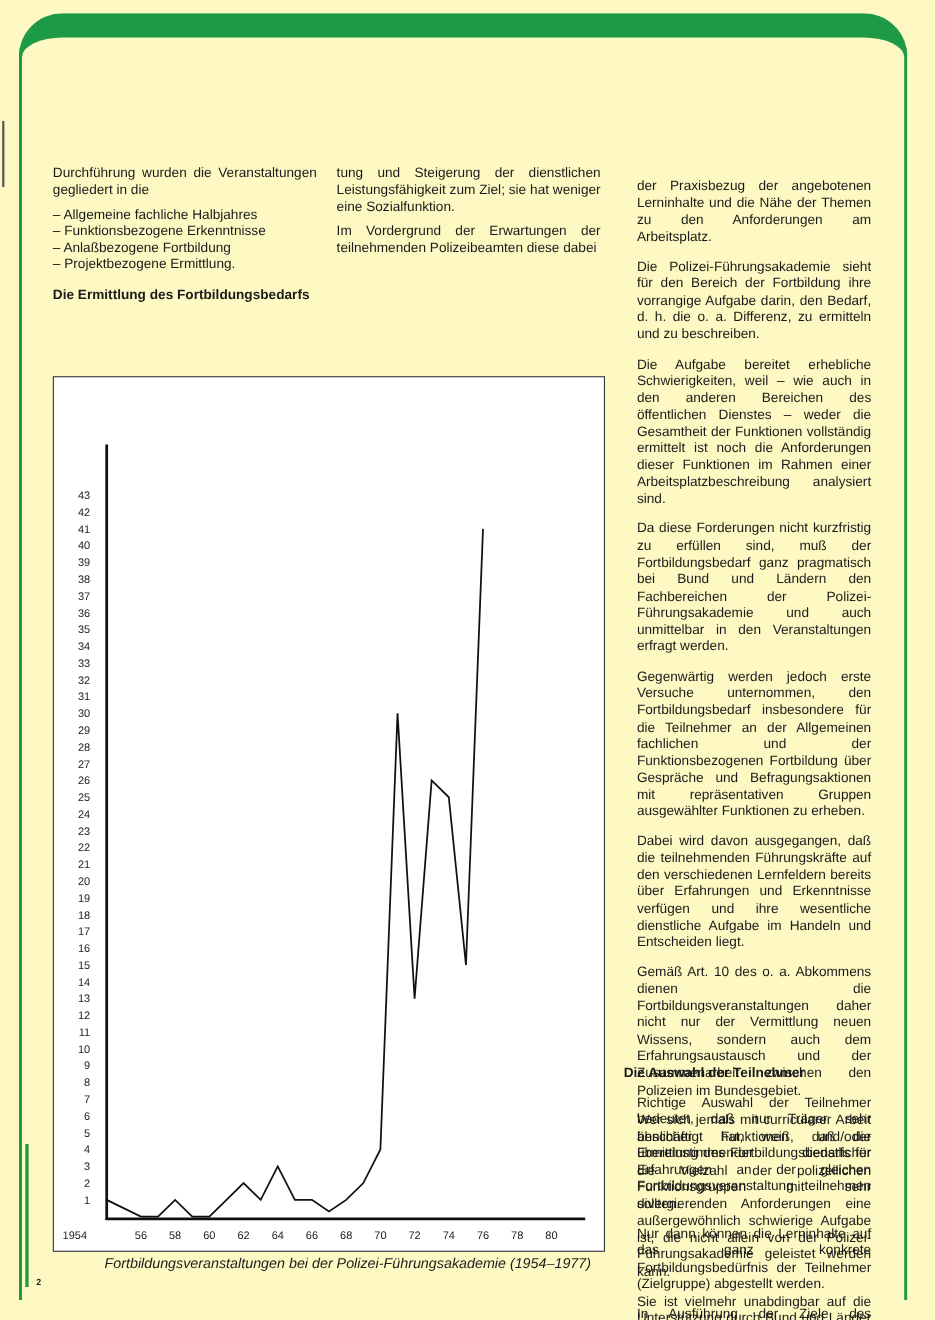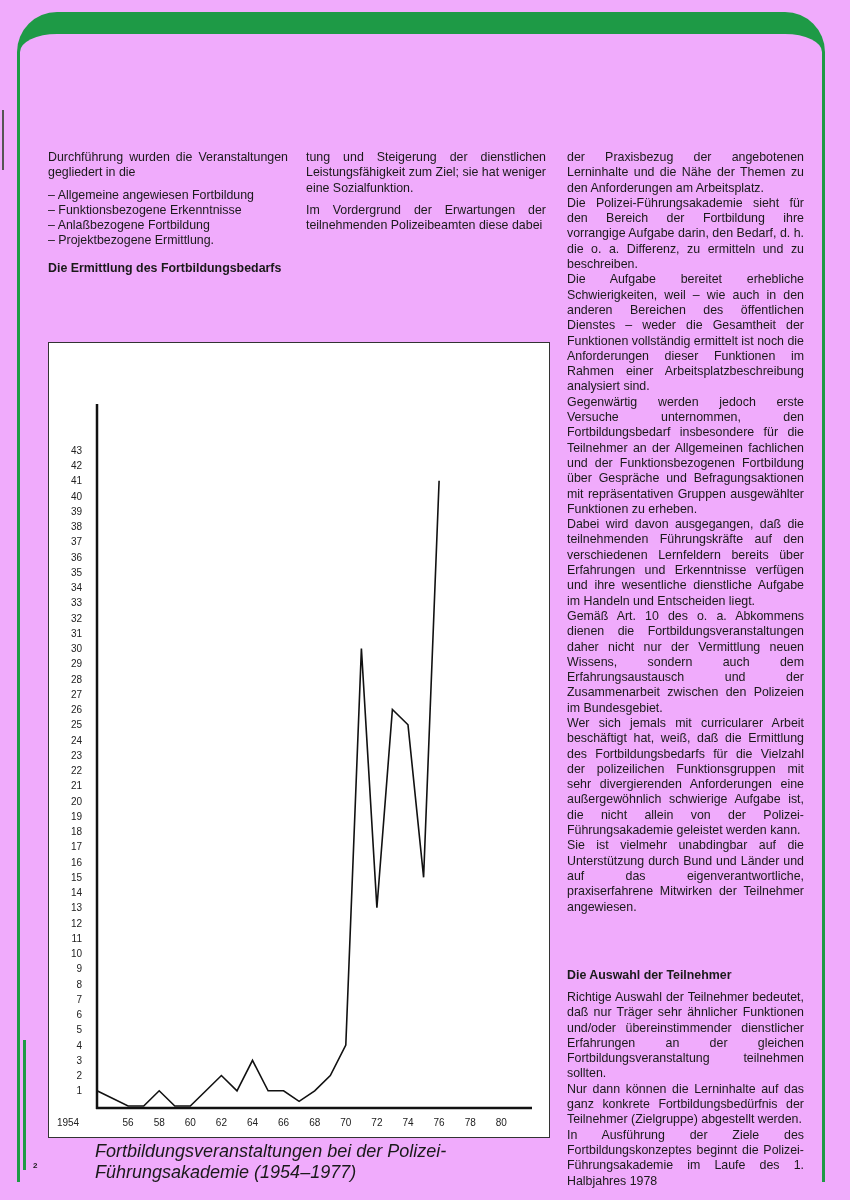--- a/index.html
+++ b/index.html
@@ -4,95 +4,96 @@
 <style>
   html, body { margin: 0; padding: 0; }
   body {
     width: 850px; height: 1200px; position: relative; overflow: hidden;
     background: #fbfaf4;
     font-family: "Liberation Sans", sans-serif;
     color: #1a1a1a;
   }
   .page {
     position: absolute; left: 0; top: 0; width: 850px; height: 1200px;
-    background: #f0abfc;
+    background: #fef9c3;
   }
   .green-frame {
     position: absolute; left: 17px; top: 12px; width: 808px; height: 1170px;
     border-top: 22px solid #1e9a46;
     border-right: 3px solid #1e9a46;
     border-left: 3px solid #1e9a46;
     border-radius: 40px 40px 0 0;
     box-sizing: border-box;
   }
   .green-frame::before {
     content: ""; position: absolute; left: -3px; top: -22px; width: 808px; height: 58px;
     border-radius: 40px 40px 0 0;
   }
   .left-mark {
     position: absolute; left: 2px; top: 110px; width: 2px; height: 60px; background: #555;
   }
   .col {
     position: absolute; font-size: 12.4px; line-height: 15.3px; text-align: justify;
   }
   .col p { margin: 0 0 7px 0; }
-  .col p.tight { margin: 0; }
+  .col p.tight { margin: 12px; }
   .col ul { list-style: none; padding: 0; margin: 0 0 7px 0; }
   .col li { margin: 0; }
   .col h3 { font-size: 12.4px; font-weight: bold; margin: 0 0 7px 0; line-height: 15px; }
   #col1 { left: 48px; top: 150px; width: 240px; }
   #col2 { left: 306px; top: 150px; width: 240px; }
   #col3 { left: 567px; top: 150px; width: 237px; }
   #col3b { left: 567px; top: 968px; width: 237px; }
 
   .chart-box {
     position: absolute; left: 48px; top: 342px; width: 502px; height: 796px;
     border: 1.5px solid #333; box-sizing: border-box; background: #fff;
   }
   .chart-svg { position: absolute; left: 0; top: 0; }
   .ytick { font-size: 10px; fill: #222; text-anchor: end; font-family: "Liberation Sans", sans-serif; }
   .xtick { font-size: 10px; fill: #222; text-anchor: middle; font-family: "Liberation Sans", sans-serif; }
   .chart-caption {
     position: absolute; left: 95px; top: 1141px; width: 460px;
-    font-size: 18px; font-style: italic; color: #1a1a1a;
+    font-size: 13px; font-style: italic; color: #1a1a1a;
   }
   .page-number {
     position: absolute; left: 33px; top: 1161px; font-size: 8px; font-weight: bold;
   }
   .bottom-green-left {
     position: absolute; left: 23px; top: 1040px; width: 3px; height: 130px; background: #1e9a46;
   }
 </style>
 </head>
 <body>
 
 <div class="page">
   <div class="left-mark"></div>
   <div class="green-frame"></div>
 
   <div class="col" id="col1">
     <p>Durchführung wurden die Veranstaltungen gegliedert in die</p>
     <ul>
-      <li>– Allgemeine angewiesen Fortbildung</li>
+      <li>– Allgemeine fachliche Halbjahres</li>
       <li>– Funktionsbezogene Erkenntnisse</li>
       <li>– Anlaßbezogene Fortbildung</li>
       <li>– Projektbezogene Ermittlung.</li>
     </ul>
     <h3 style="margin-top:12px;">Die Ermittlung des Fortbildungsbedarfs</h3>
   </div>
 
   <div class="col" id="col2">
     <p>tung und Steigerung der dienstlichen Leistungsfähigkeit zum Ziel; sie hat weniger eine Sozialfunktion.</p>
     <p>Im Vordergrund der Erwartungen der teilnehmenden Polizeibeamten diese dabei</p>
   </div>
 
   <div class="col" id="col3">
     <p class="tight">der Praxisbezug der angebotenen Lerninhalte und die Nähe der Themen zu den Anforderungen am Arbeitsplatz.</p>
     <p class="tight">Die Polizei-Führungsakademie sieht für den Bereich der Fortbildung ihre vorrangige Aufgabe darin, den Bedarf, d. h. die o. a. Differenz, zu ermitteln und zu beschreiben.</p>
     <p class="tight">Die Aufgabe bereitet erhebliche Schwierigkeiten, weil – wie auch in den anderen Bereichen des öffentlichen Dienstes – weder die Gesamtheit der Funktionen vollständig ermittelt ist noch die Anforderungen dieser Funktionen im Rahmen einer Arbeitsplatzbeschreibung analysiert sind.</p>
+    <p class="tight">Da diese Forderungen nicht kurzfristig zu erfüllen sind, muß der Fortbildungsbedarf ganz pragmatisch bei Bund und Ländern den Fachbereichen der Polizei-Führungsakademie und auch unmittelbar in den Veranstaltungen erfragt werden.</p>
     <p class="tight">Gegenwärtig werden jedoch erste Versuche unternommen, den Fortbildungsbedarf insbesondere für die Teilnehmer an der Allgemeinen fachlichen und der Funktionsbezogenen Fortbildung über Gespräche und Befragungsaktionen mit repräsentativen Gruppen ausgewählter Funktionen zu erheben.</p>
     <p class="tight">Dabei wird davon ausgegangen, daß die teilnehmenden Führungskräfte auf den verschiedenen Lernfeldern bereits über Erfahrungen und Erkenntnisse verfügen und ihre wesentliche dienstliche Aufgabe im Handeln und Entscheiden liegt.</p>
     <p class="tight">Gemäß Art. 10 des o. a. Abkommens dienen die Fortbildungsveranstaltungen daher nicht nur der Vermittlung neuen Wissens, sondern auch dem Erfahrungsaustausch und der Zusammenarbeit zwischen den Polizeien im Bundesgebiet.</p>
     <p class="tight">Wer sich jemals mit curricularer Arbeit beschäftigt hat, weiß, daß die Ermittlung des Fortbildungsbedarfs für die Vielzahl der polizeilichen Funktionsgruppen mit sehr divergierenden Anforderungen eine außergewöhnlich schwierige Aufgabe ist, die nicht allein von der Polizei-Führungsakademie geleistet werden kann.</p>
     <p class="tight">Sie ist vielmehr unabdingbar auf die Unterstützung durch Bund und Länder und auf das eigenverantwortliche, praxiserfahrene Mitwirken der Teilnehmer angewiesen.</p>
   </div>
 
   <div class="col" id="col3b">
     <h3>Die Auswahl der Teilnehmer</h3>
     <p class="tight">Richtige Auswahl der Teilnehmer bedeutet, daß nur Träger sehr ähnlicher Funktionen und/oder übereinstimmender dienstlicher Erfahrungen an der gleichen Fortbildungsveranstaltung teilnehmen sollten.</p>

